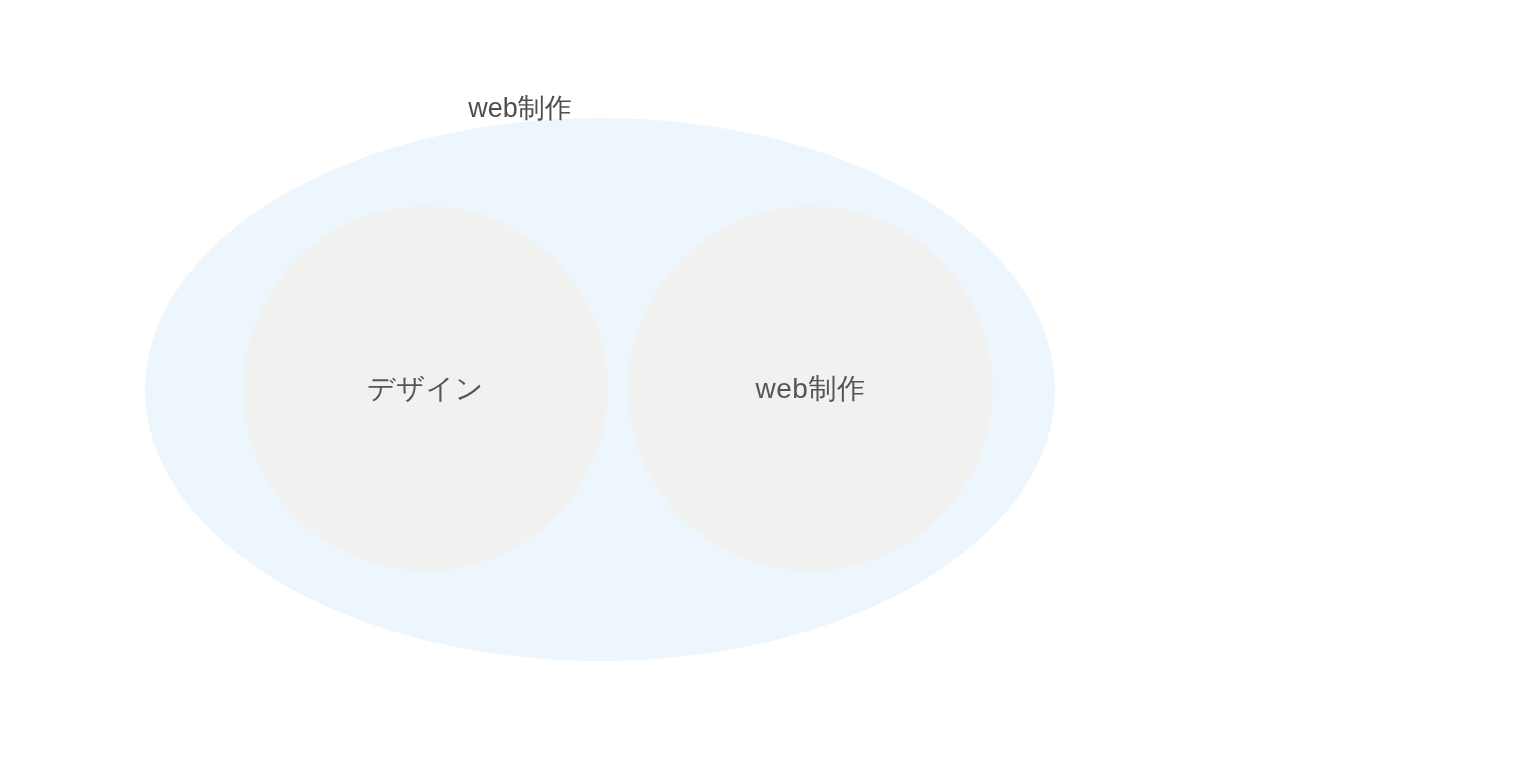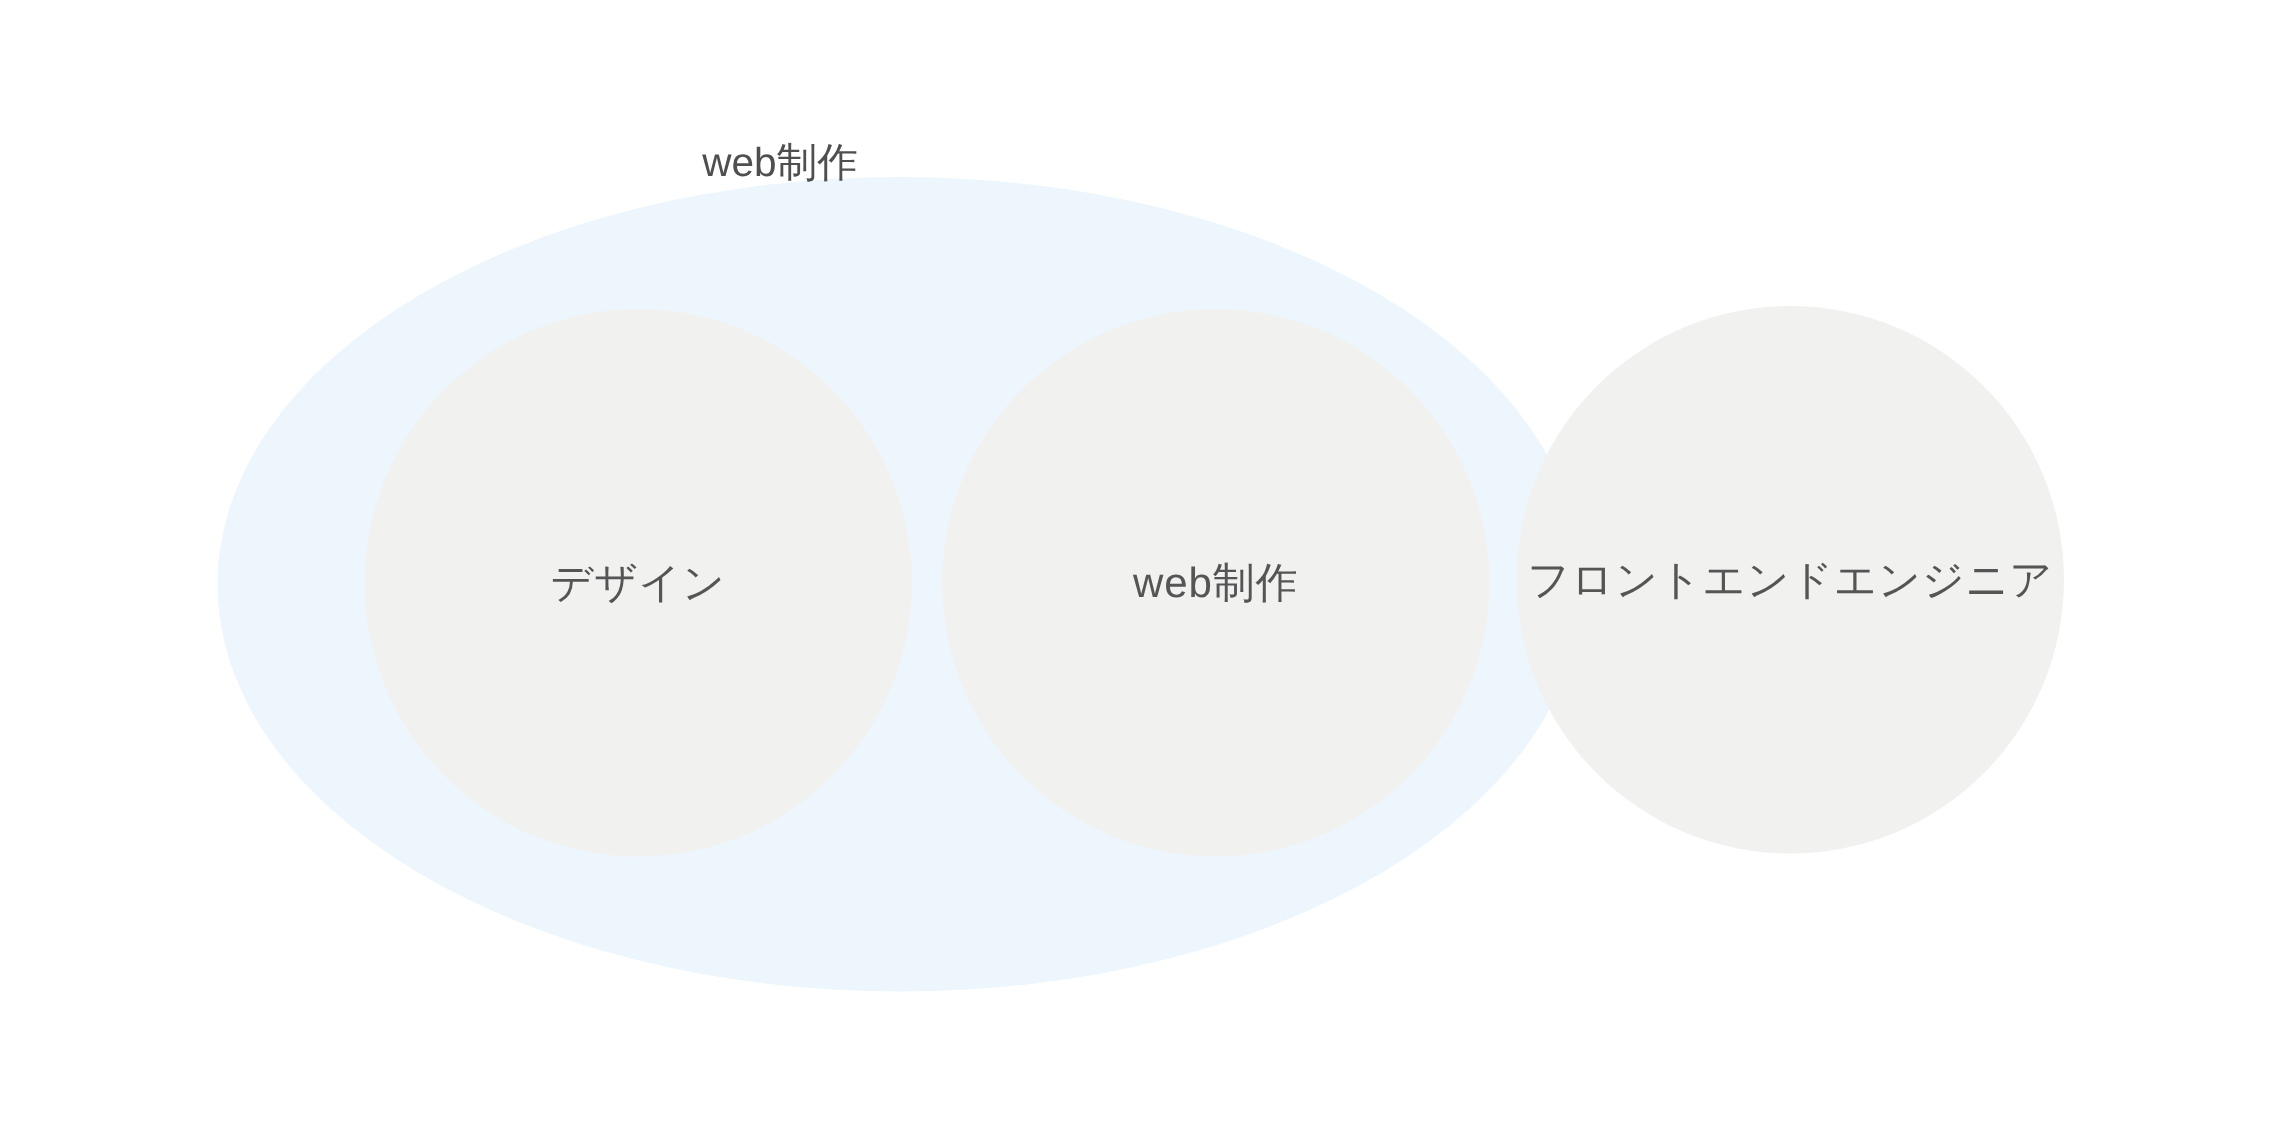--- a/index.html
+++ b/index.html
@@ -94,21 +94,18 @@
   <div class="group-ellipse"></div>
 
   <div class="role-circle c1">
     <span class="role-label">デザイン</span>
   </div>
 
   <div class="role-circle c2">
     <span class="role-label">web制作</span>
   </div>
 
-  <div class="role-circle c3">
-    <span class="role-label">フロントエンドエンジニア</span>
-  </div>
 
   <div class="group-title">
     <span class="group-title-inner">web制作</span>
   </div>
 
 </div>
 
 </body></html>

